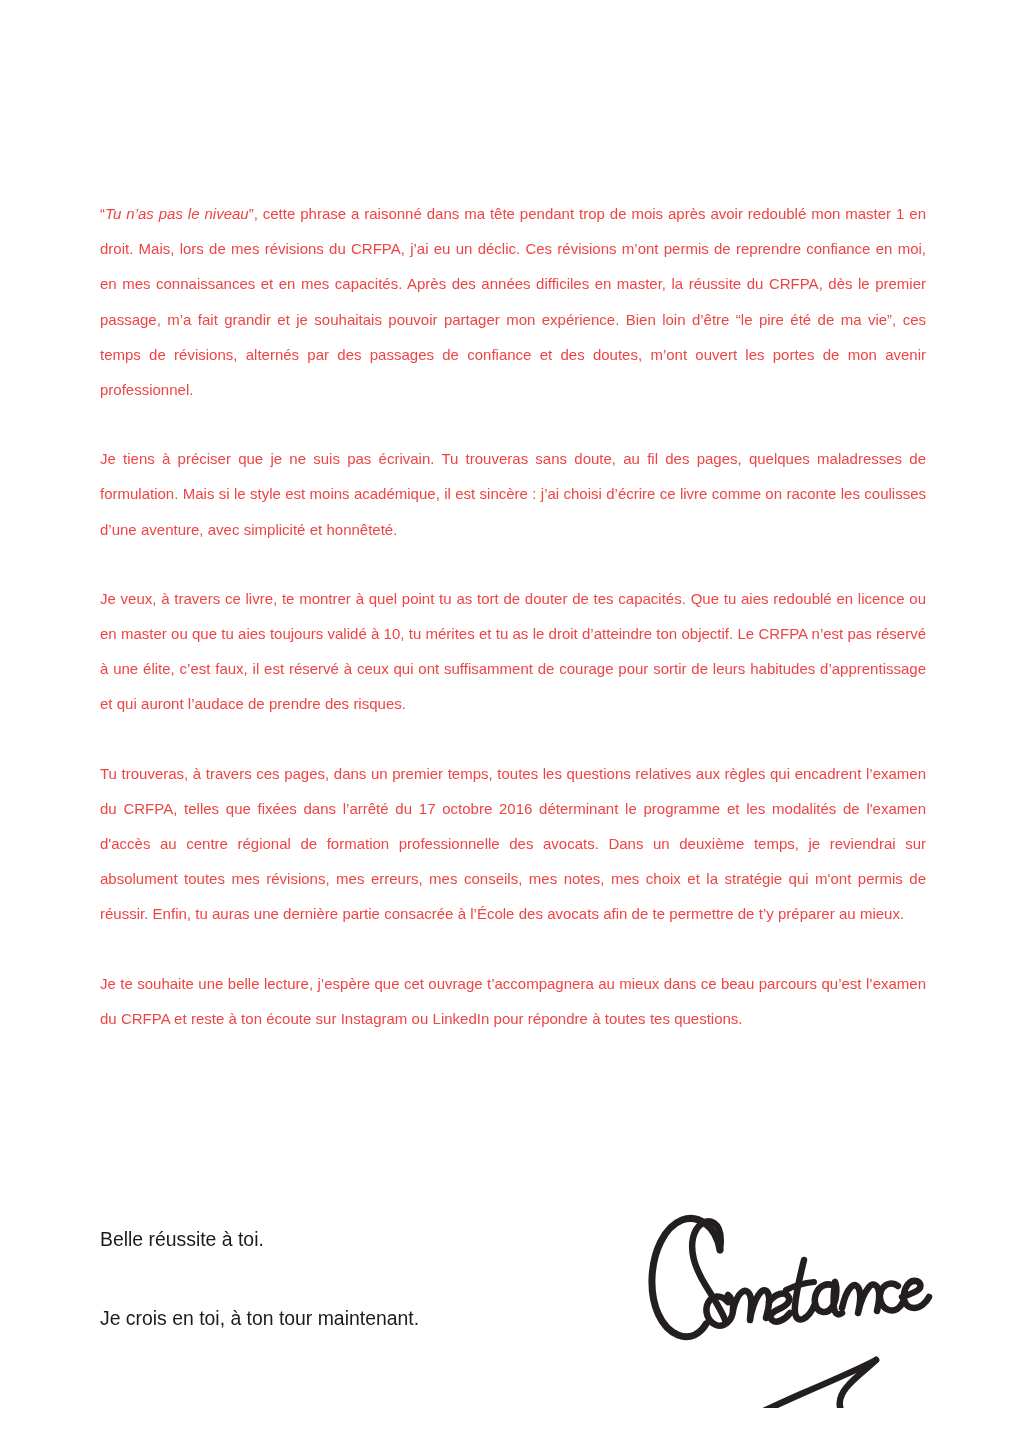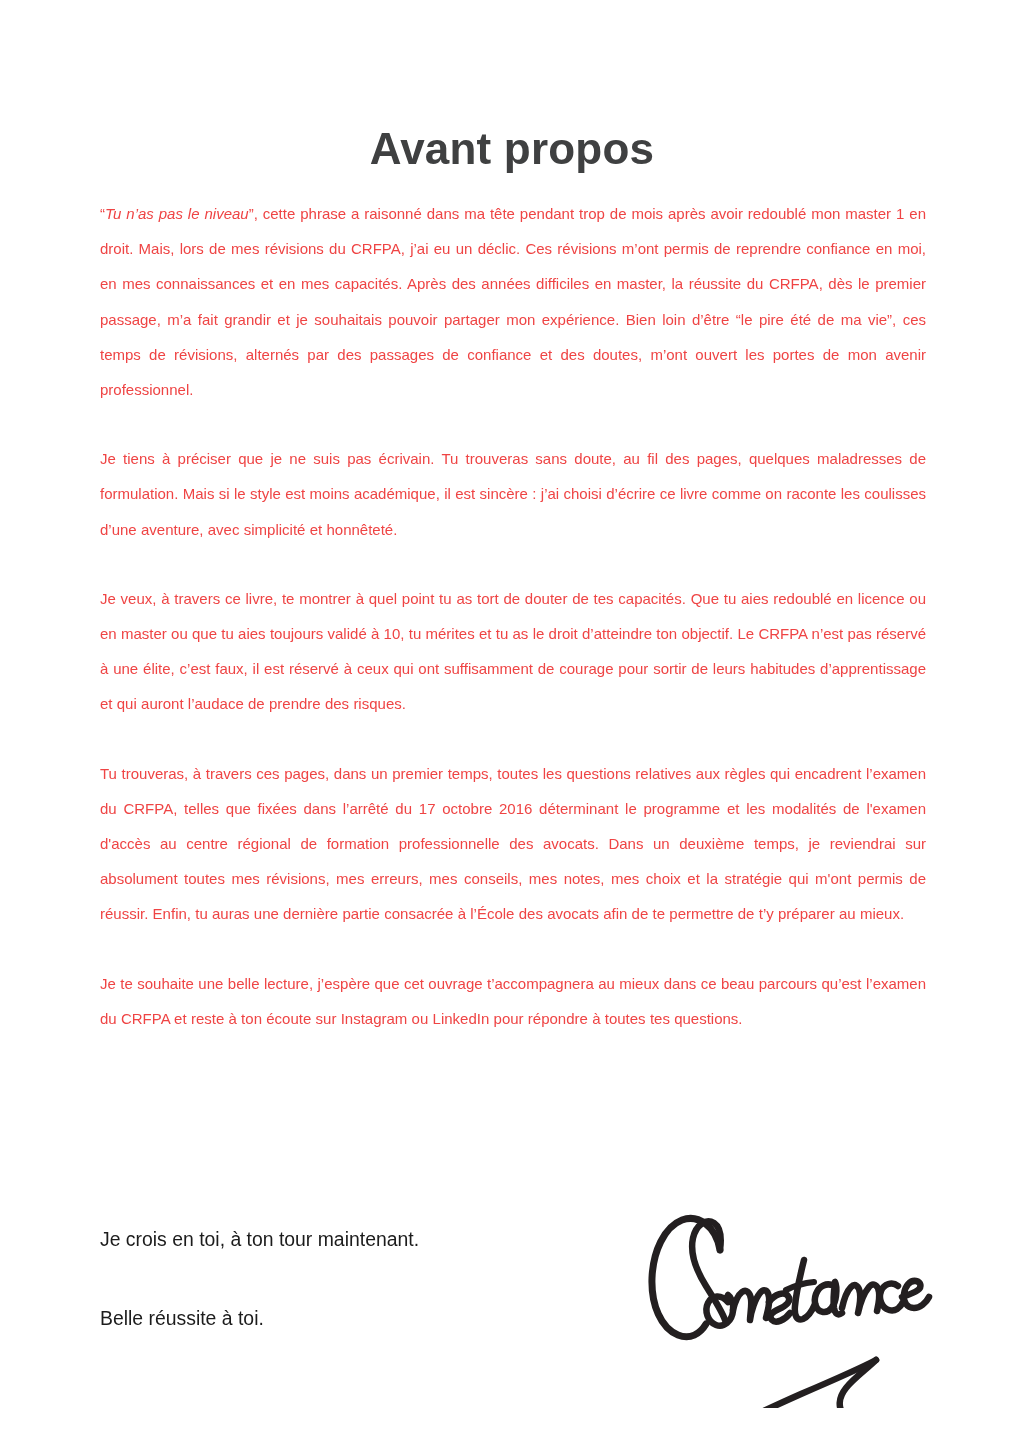--- a/index.html
+++ b/index.html
@@ -77,39 +77,38 @@
     display: block;
     width: 310px;
     height: 210px;
   }
 </style>
 </head>
 <body>
 
 <div class="page">
 
-  <h1 class="page-title">Avant propos</h1>
 
   <div class="body-content">
 
     <p class="para"><span>“</span><em class="quote-italic">Tu n’as pas le niveau</em><span>”</span><span>, cette phrase a raisonné dans ma tête pendant trop de mois après avoir redoublé mon master 1 en droit. Mais, lors de mes révisions du CRFPA, j’ai eu un déclic. Ces révisions m’ont permis de reprendre confiance en moi, en mes connaissances et en mes capacités. Après des années difficiles en master, la réussite du CRFPA, dès le premier passage, m’a fait grandir et je souhaitais pouvoir partager mon expérience. Bien loin d’être “le pire été de ma vie”, ces temps de révisions, alternés par des passages de confiance et des doutes, m’ont ouvert les portes de mon avenir professionnel.</span></p>
 
     <p class="para">Je tiens à préciser que je ne suis pas écrivain. Tu trouveras sans doute, au fil des pages, quelques maladresses de formulation. Mais si le style est moins académique, il est sincère : j’ai choisi d’écrire ce livre comme on raconte les coulisses d’une aventure, avec simplicité et honnêteté.</p>
 
     <p class="para">Je veux, à travers ce livre, te montrer à quel point tu as tort de douter de tes capacités. Que tu aies redoublé en licence ou en master ou que tu aies toujours validé à 10, tu mérites et tu as le droit d’atteindre ton objectif. Le CRFPA n’est pas réservé à une élite, c’est faux, il est réservé à ceux qui ont suffisamment de courage pour sortir de leurs habitudes d’apprentissage et qui auront l’audace de prendre des risques.</p>
 
     <p class="para">Tu trouveras, à travers ces pages, dans un premier temps, toutes les questions relatives aux règles qui encadrent l’examen du CRFPA, telles que fixées dans l’arrêté du 17 octobre 2016 déterminant le programme et les modalités de l'examen d'accès au centre régional de formation professionnelle des avocats. Dans un deuxième temps, je reviendrai sur absolument toutes mes révisions, mes erreurs, mes conseils, mes notes, mes choix et la stratégie qui m'ont permis de réussir. Enfin, tu auras une dernière partie consacrée à l’École des avocats afin de te permettre de t’y préparer au mieux.</p>
 
     <p class="para">Je te souhaite une belle lecture, j’espère que cet ouvrage t’accompagnera au mieux dans ce beau parcours qu’est l’examen du CRFPA et reste à ton écoute sur Instagram ou LinkedIn pour répondre à toutes tes questions.</p>
 
   </div>
 
   <div class="closing-block">
+    <p>Belle réussite à toi.</p>
     <p>Je crois en toi, à ton tour maintenant.</p>
-    <p>Belle réussite à toi.</p>
   </div>
 
   <div class="signature">
     <svg viewBox="0 0 310 210" xmlns="http://www.w3.org/2000/svg" aria-label="Constance">
       <g fill="none" stroke="#231f20" stroke-linecap="round" stroke-linejoin="round">
 
         <path d="M84 52 C80 28 62 16 46 22 C28 29 17 54 16 80 C15 107 25 130 42 137 C54 142 64 136 70 126" stroke-width="7"></path>
         <path d="M84 52 C86 38 84 29 78 25 C70 20 60 27 57 40 C54 54 60 72 70 88 C80 104 88 116 90 125" stroke-width="6.5"></path>
 
         <path d="M92 104 C85 96 76 97 72 105 C68 113 72 124 80 127 C88 130 96 123 97 113 C98 105 95 99 92 97" stroke-width="6.5"></path>

